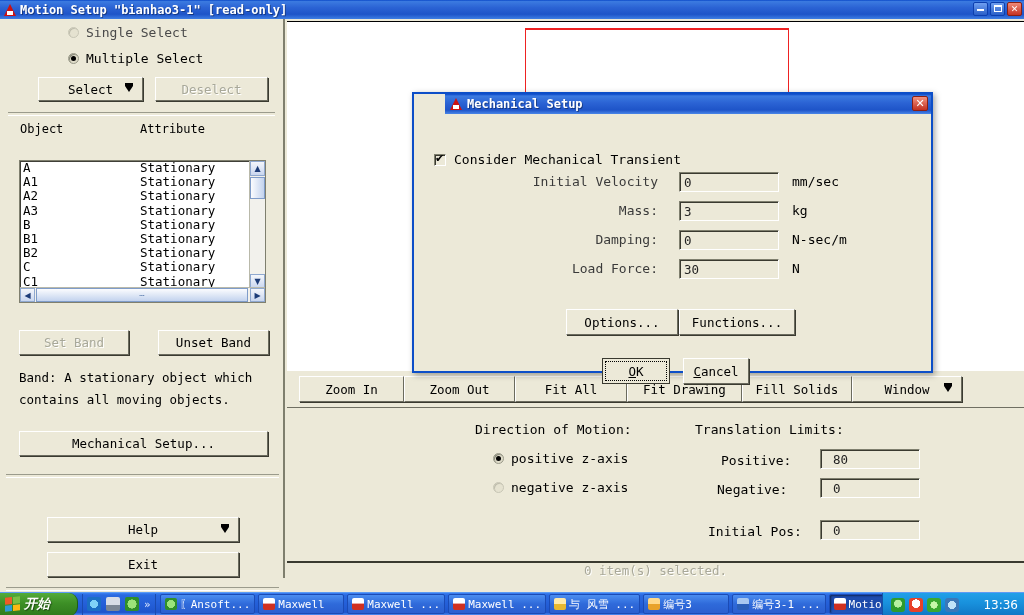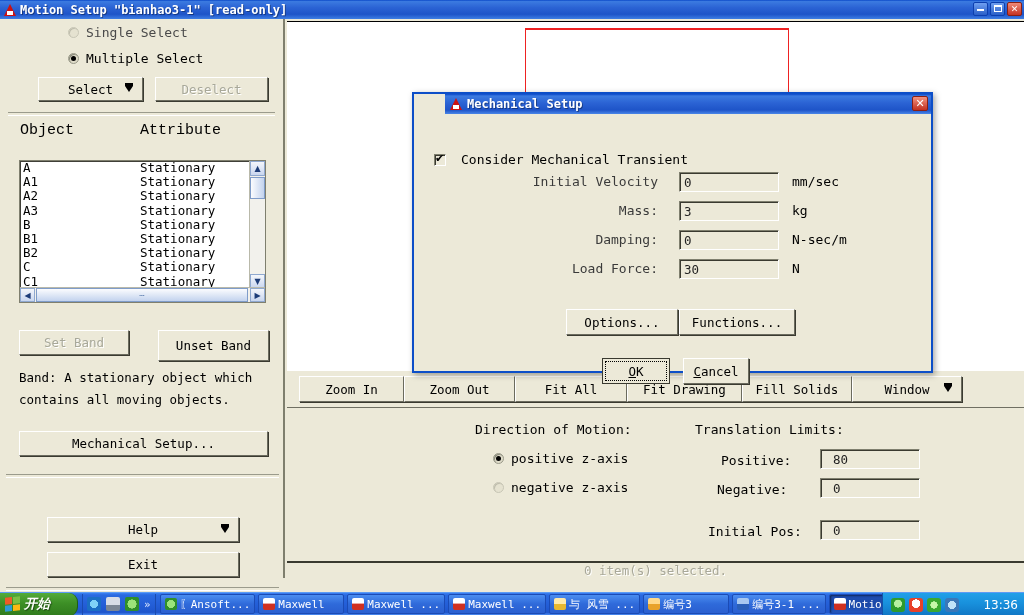--- a/index.html
+++ b/index.html
@@ -146,23 +146,22 @@
   #select-btn { width: 105px; height: 24px; }
   #deselect-btn { width: 113px; height: 24px; }
 
   .divider {
     height: 2px; margin: 11px 8px 0 8px;
     border-top: 1px solid #9b9b8c;
     border-bottom: 1px solid #ffffff;
   }
   .col-headers {
     display: flex;
-    font-size: 15px;
+    font-size: 12px;
     padding: 6px 0 5px 20px;
-    font-family: Liberation Mono, monospace;
   }
   .col-headers .c1 { width: 120px; }
 
   .listbox {
     position: absolute; left: 19px; top: 141px;
     width: 247px; height: 143px;
     background: #ffffff;
     border: 1px solid #7f7f6e;
     box-shadow: inset 1px 1px 0 #404038;
     box-sizing: border-box;
@@ -232,21 +231,21 @@
     position: absolute; left: 16px; top: 0;
     width: 212px; height: 14px;
     background: linear-gradient(to bottom, #fbfcfe, #c3d3ee);
     border: 1px solid #7f9cc9;
     box-sizing: border-box;
     display: flex; align-items: center; justify-content: center;
     color: #5577aa; font-size: 8px;
   }
 
   #set-band-btn { position: absolute; left: 19px; top: 311px; width: 110px; height: 25px; }
-  #unset-band-btn { position: absolute; left: 158px; top: 311px; width: 111px; height: 31px; }
+  #unset-band-btn { position: absolute; left: 158px; top: 311px; width: 111px; height: 25px; }
 
   .band-note {
     position: absolute; left: 19px; top: 348px;
     width: 255px;
     font-size: 12.5px; line-height: 22px;
     color: #000;
   }
   #mech-setup-btn { position: absolute; left: 19px; top: 412px; width: 249px; height: 25px; }
 
   .lower-divider {
@@ -366,21 +365,21 @@
     border: 1px solid #8a1f14;
     border-radius: 2px;
     color: #fff; font-size: 11px; font-weight: bold;
     text-align: center; line-height: 13px;
     font-family: "DejaVu Sans", sans-serif;
     box-sizing: border-box;
   }
   .dlg-body { position: relative; width: 100%; height: 259px; }
   .checkbox-row {
     position: absolute; left: 20px; top: 38px;
-    display: flex; align-items: center; gap: 7px;
+    display: flex; align-items: center;
   }
   .checkbox {
     width: 12px; height: 12px;
     background: #ece9d8;
     border: 1px solid #7f7f6e;
     border-right-color: #fff; border-bottom-color: #fff;
     box-shadow: inset 1px 1px 0 #3a3a30;
     margin-right: 8px;
     position: relative;
     box-sizing: border-box;

